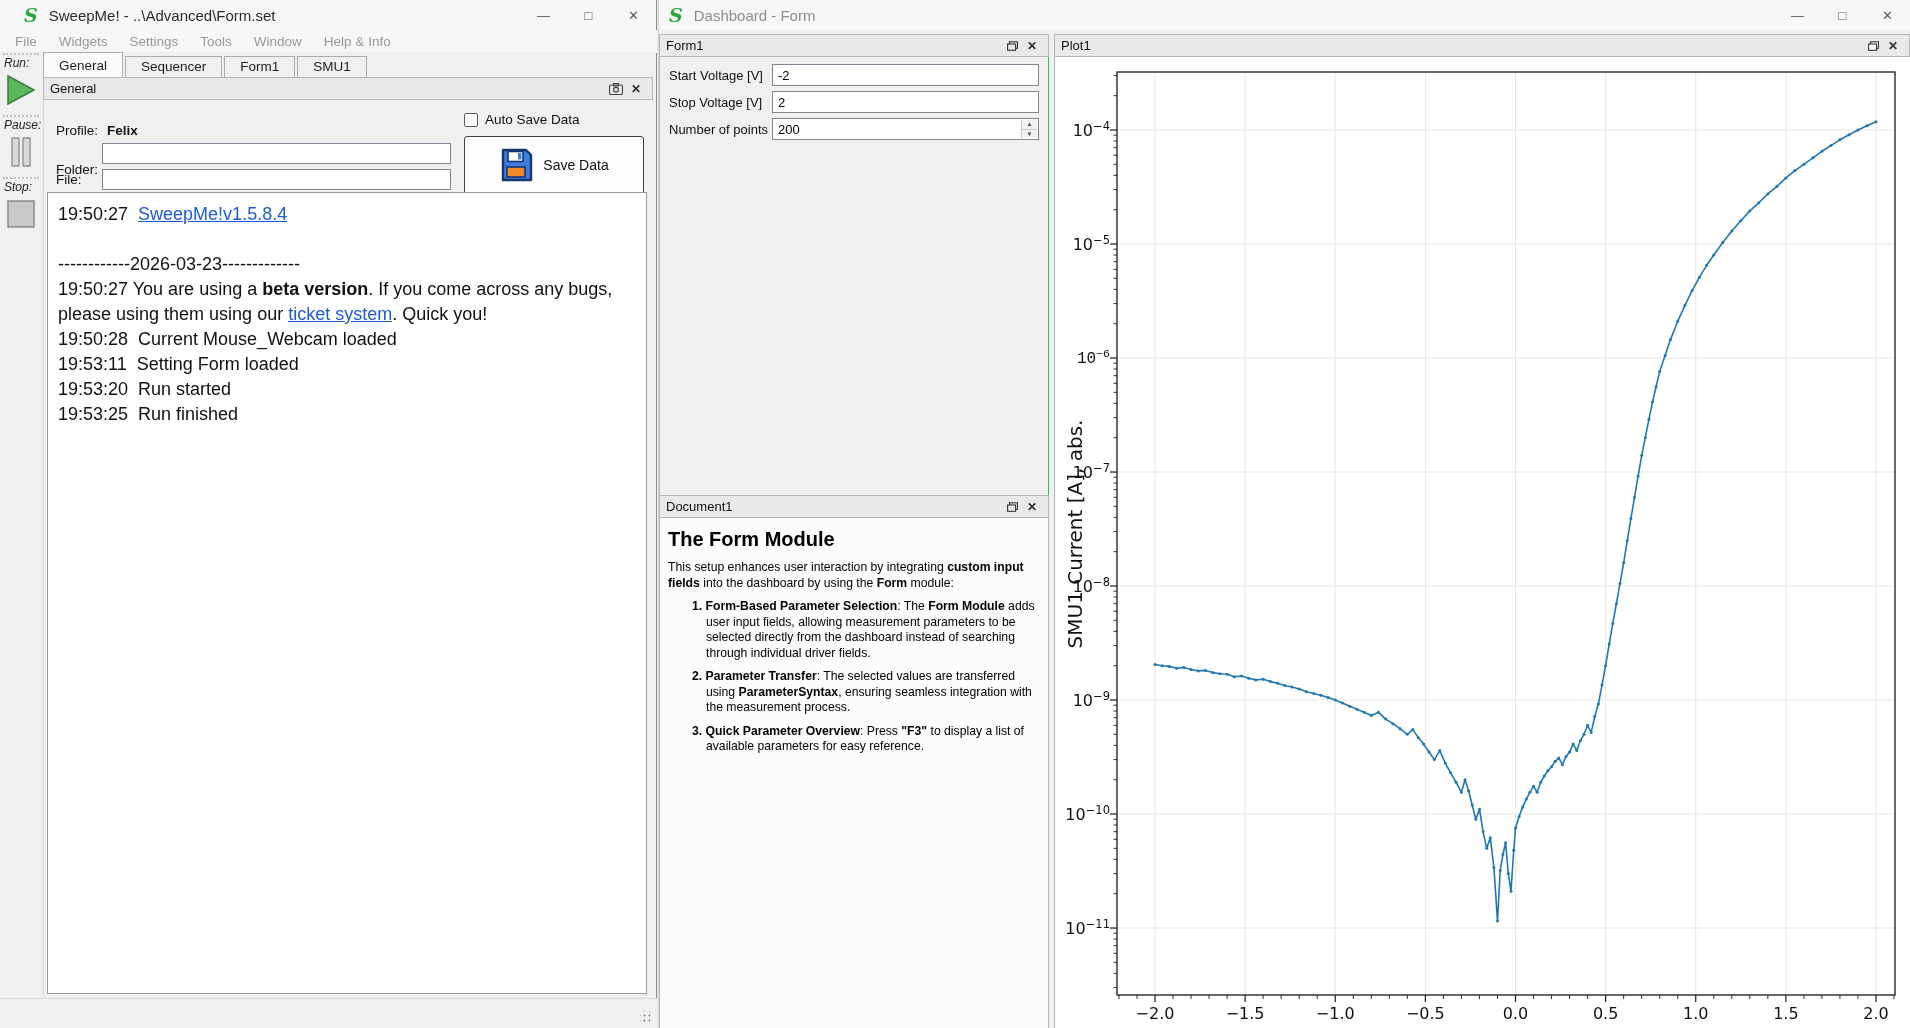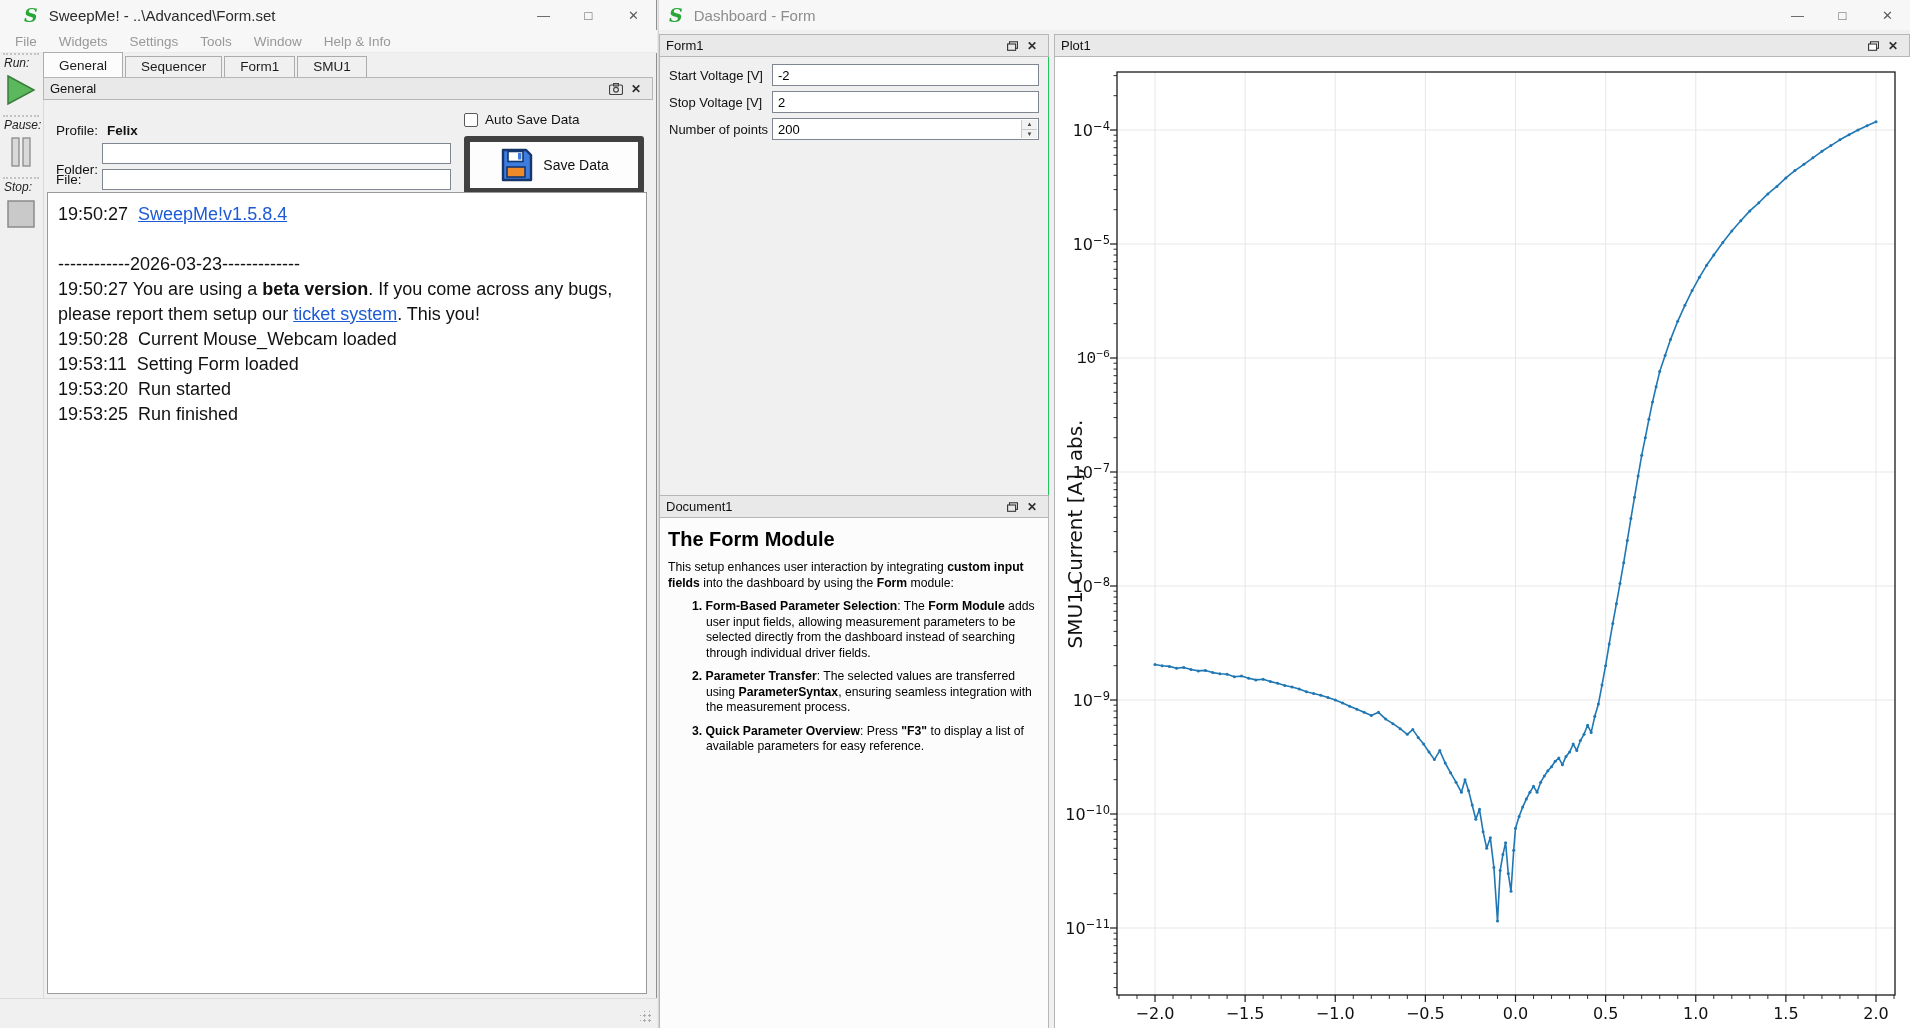--- a/index.html
+++ b/index.html
@@ -42,21 +42,21 @@
 
   
   #gen-panel { position:absolute; left:43px; top:77px; width:610px; height:921px; }
   #gen-header { position:absolute; left:0; top:0; right:0; }
   #gen-content { position:absolute; left:0; top:23px; right:0; bottom:0; background:#f0f0f0; border-left:1px solid #d9d9d9; }
   .fld-label { position:absolute; font-size:13.5px; color:#111; }
   .txt-input { position:absolute; background:#fff; border:1px solid #808691; height:21px; font-size:13px; padding:0 5px; font-family:"Liberation Sans",sans-serif; }
   #chk-row { position:absolute; left:420px; top:12px; display:flex; align-items:center; }
   #chk-box { width:14px; height:14px; background:#fff; border:1px solid #5a5a5a; border-radius:2px; margin-right:7px; }
   #chk-label { font-size:13.5px; color:#111; }
-  #save-btn { position:absolute; left:420px; top:36px; width:180px; height:58px; background:#fdfdfd; border:6px solid #404040; border-radius:3px; display:flex; align-items:center; justify-content:center; }
+  #save-btn { position:absolute; left:420px; top:36px; width:180px; height:58px; background:#fdfdfd; border:1px solid #404040; border-radius:3px; display:flex; align-items:center; justify-content:center; }
   #save-btn span { font-size:14px; color:#111; margin-left:10px; }
   #log-area { position:absolute; left:3px; top:92px; width:600px; height:802px; background:#fff; border:1px solid #9a9a9a; padding:9px 10px; overflow:hidden; }
   .log-line { font-size:18px; line-height:25px; color:#111; white-space:pre-wrap; }
   .log-line a { color:#1d5bd6; text-decoration:underline; cursor:pointer; }
   .log-line b { font-weight:bold; }
 
   #statusbar { position:absolute; left:0; bottom:0; width:657px; height:30px; background:#f0f0f0; border-top:1px solid #dcdcdc; }
   #grip { position:absolute; right:5px; bottom:5px; width:12px; height:12px;
           background-image: radial-gradient(#ababab 1.2px, transparent 1.3px);
           background-size:5px 5px; background-position:bottom right; }
@@ -185,21 +185,21 @@
             <rect x="8" y="19" width="18" height="10" fill="#f08a28" stroke="#16366e" stroke-width="1.6"></rect>
           </svg>
           <span>Save Data</span>
         </div>
 
         <div id="log-area">
             <div class="log-line"><span>19:50:27  </span><a>SweepMe!v1.5.8.4</a></div>
             <div class="log-line"><span> </span></div>
             <div class="log-line"><span>------------2026-03-23-------------</span></div>
             <div class="log-line"><span>19:50:27 You are using a </span><b>beta version</b><span>. If you come across any bugs,</span></div>
-            <div class="log-line"><span>please report them setup our </span><a>ticket system</a><span>. This you!</span></div>
+            <div class="log-line"><span>please using them using our </span><a>ticket system</a><span>. Quick you!</span></div>
             <div class="log-line"><span>19:50:28  Current Mouse_Webcam loaded</span></div>
             <div class="log-line"><span>19:53:11  Setting Form loaded</span></div>
             <div class="log-line"><span>19:53:20  Run started</span></div>
             <div class="log-line"><span>19:53:25  Run finished</span></div>
           </div>
       </div>
     </div>
 
     <div id="statusbar">
       <div id="grip"></div>

